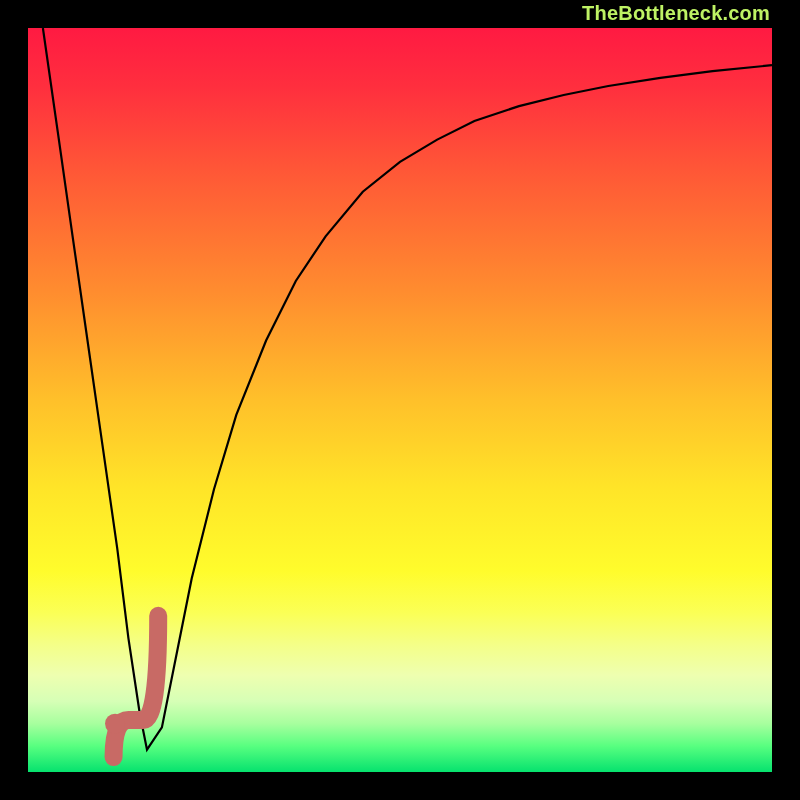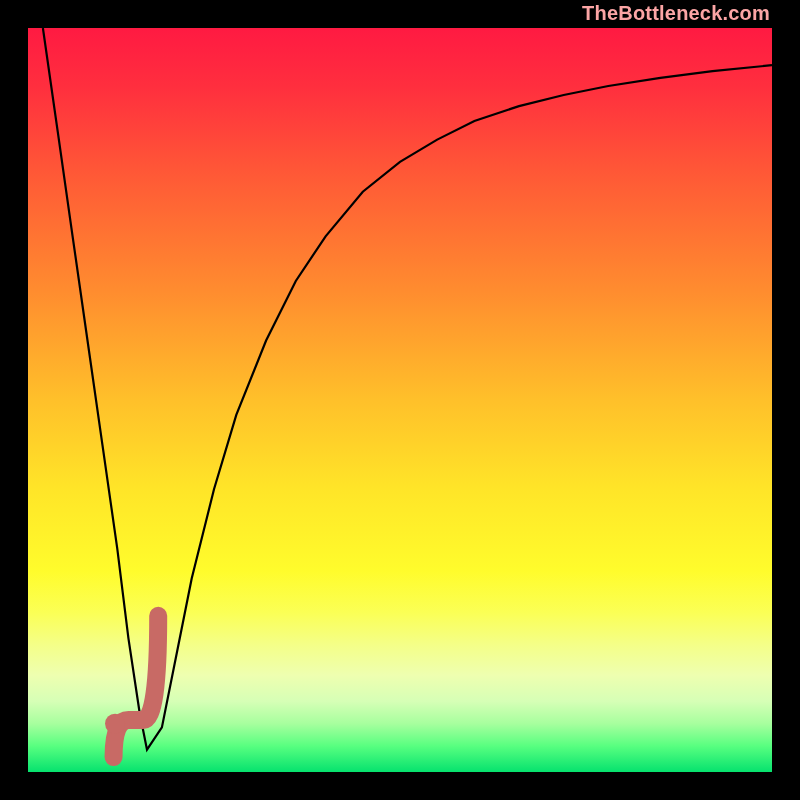--- a/index.html
+++ b/index.html
@@ -26,21 +26,21 @@
     width: 744px;
     height: 744px;
     overflow: hidden;
   }
   .watermark {
     position: absolute;
     right: 30px;
     top: 2px;
     font-size: 20px;
     font-weight: bold;
-    color: #fca5a5;
+    color: #bef264;
     letter-spacing: 0.2px;
   }
   svg { display: block; }
 </style>
 </head>
 <body>
 
 <div class="frame">
   <div class="watermark">TheBottleneck.com</div>
 

